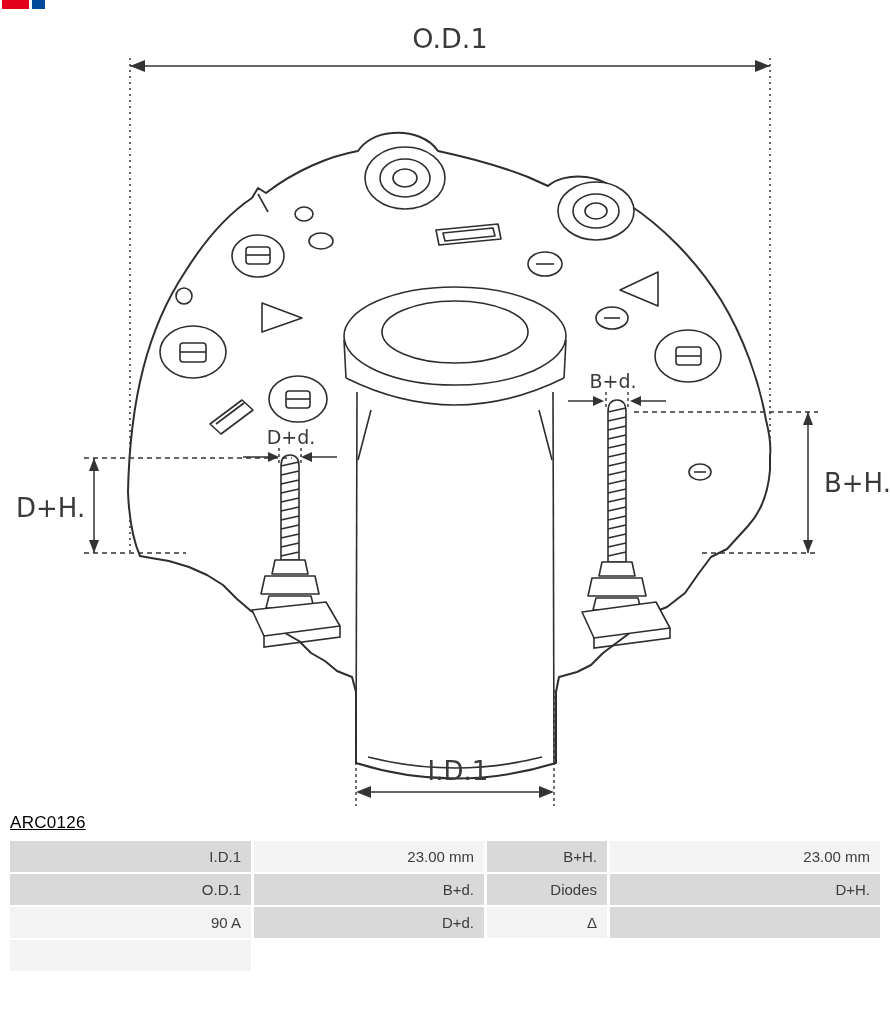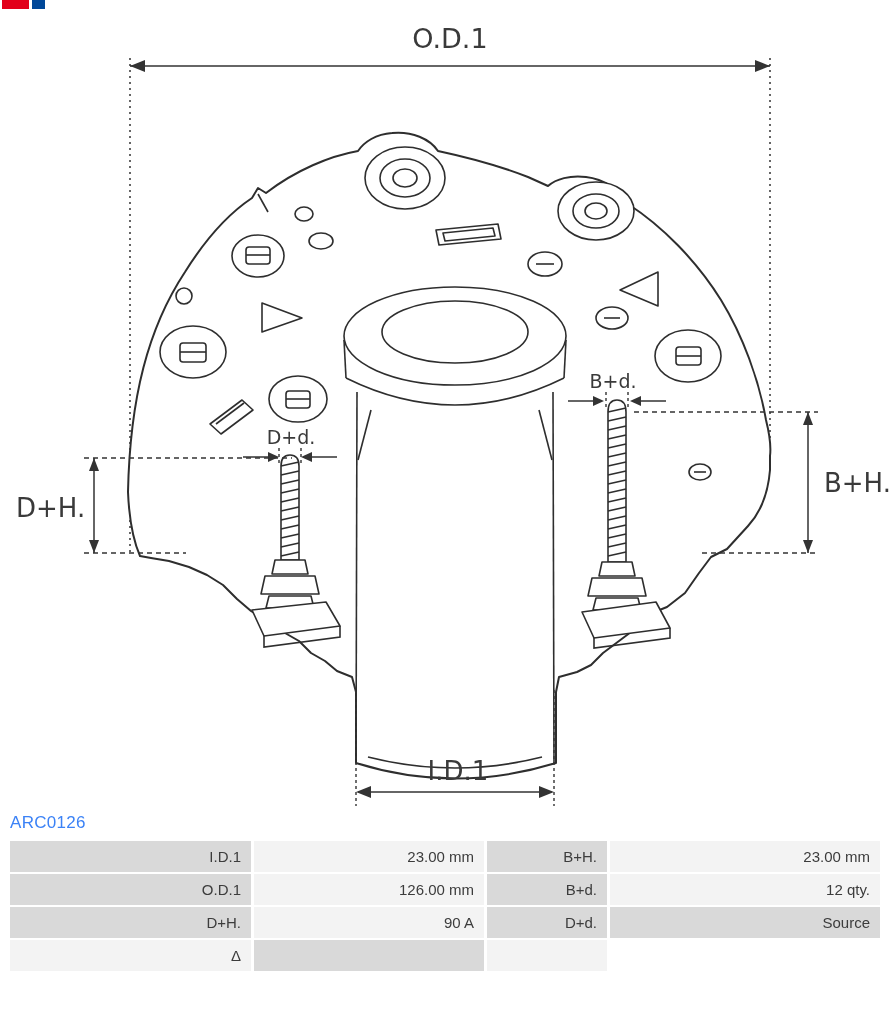--- a/index.html
+++ b/index.html
@@ -20,21 +20,21 @@
   .dot   { fill:none; stroke:#333333; stroke-width:1.5; stroke-dasharray:2 4; }
   .dash  { fill:none; stroke:#333333; stroke-width:1.5; stroke-dasharray:5 4; }
   .dash2 { fill:none; stroke:#333333; stroke-width:1.4; stroke-dasharray:3 3; }
   .ah    { fill:#333333; stroke:none; }
   .dim-lg{ font-family:"DejaVu Sans", sans-serif; font-size:27px; fill:#3a3a3a; }
   .dim-md{ font-family:"DejaVu Sans", sans-serif; font-size:26px; fill:#3a3a3a; }
   .dim-sm{ font-family:"DejaVu Sans", sans-serif; font-size:19px; fill:#3a3a3a; }
 
   .part-number {
     position:absolute; left:10px; top:813px;
-    font-size:17px; color:#3b82f6; letter-spacing:0.3px;
+    font-size:17px; color:#000000; letter-spacing:0.3px;text-decoration:underline;
   }
   .spec-table {
     position:absolute; left:10px; top:841px; width:870px;
     display:grid; grid-template-columns:241px 230px 120px 270px;
     gap:2px 3px; background:#ffffff;
   }
   .cell {
     height:31px; line-height:31px; font-size:15px; color:#3c3c3c;
     text-align:right; padding-right:10px; white-space:nowrap; overflow:hidden;
   }
@@ -256,26 +256,24 @@
 <div class="part-number">ARC0126</div>
 
 <div class="spec-table">
 
   <div class="cell lab">I.D.1</div>
   <div class="cell val">23.00 mm</div>
   <div class="cell lab">B+H.</div>
   <div class="cell val">23.00 mm</div>
 
   <div class="cell lab">O.D.1</div>
-  <div class="cell val">126.00 mm</div>
   <div class="cell lab">B+d.</div>
 
-  <div class="cell val">12 qty.</div>
+  <div class="cell lab">Diodes</div>
   <div class="cell lab">D+H.</div>
 
   <div class="cell val">90 A</div>
   <div class="cell lab">D+d.</div>
 
-  <div class="cell lab">Source</div>
   <div class="cell val">Δ</div>
   <div class="cell lab"></div>
   <div class="cell val"></div>
 </div>
 
 </body></html>

